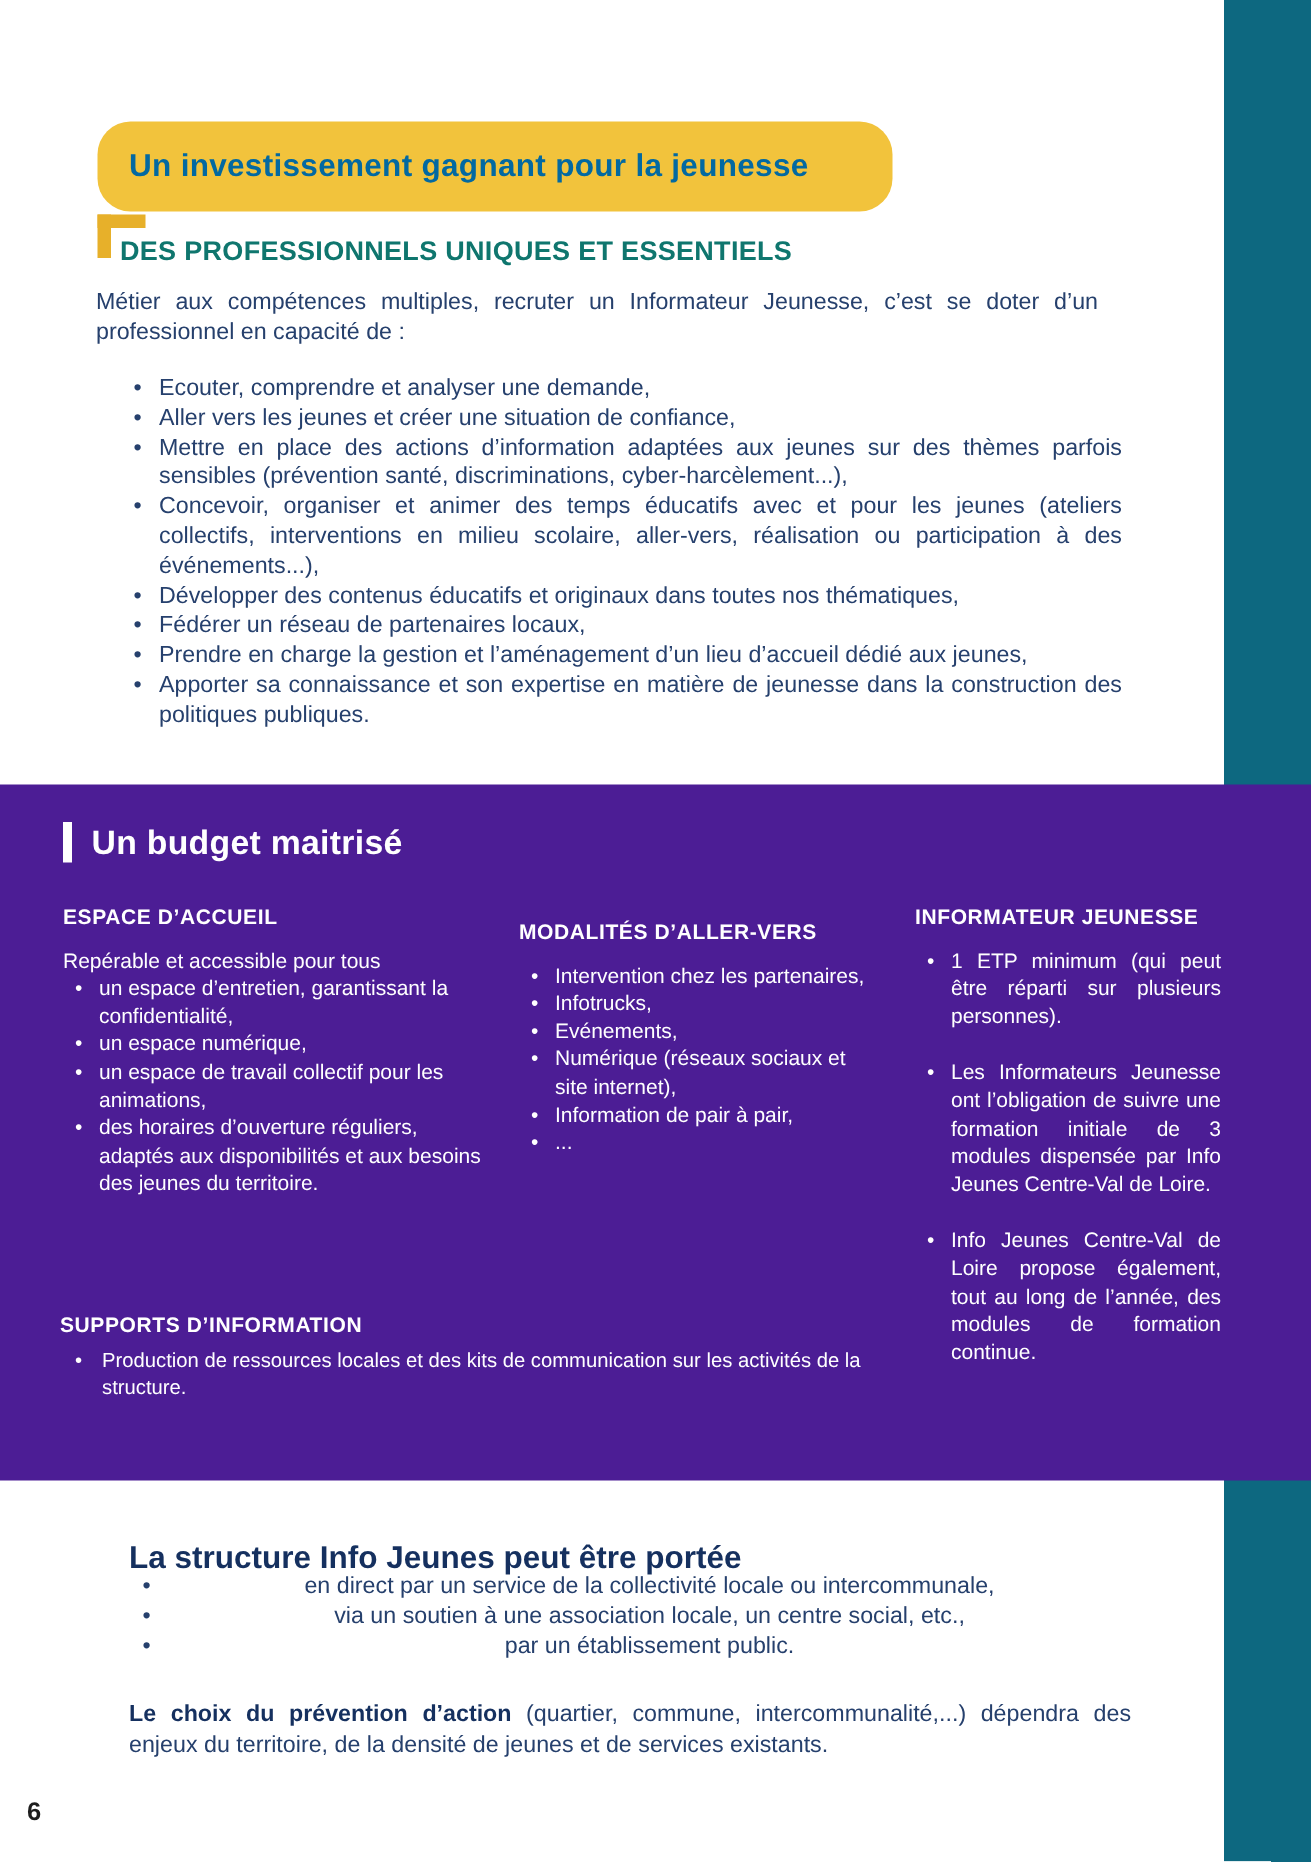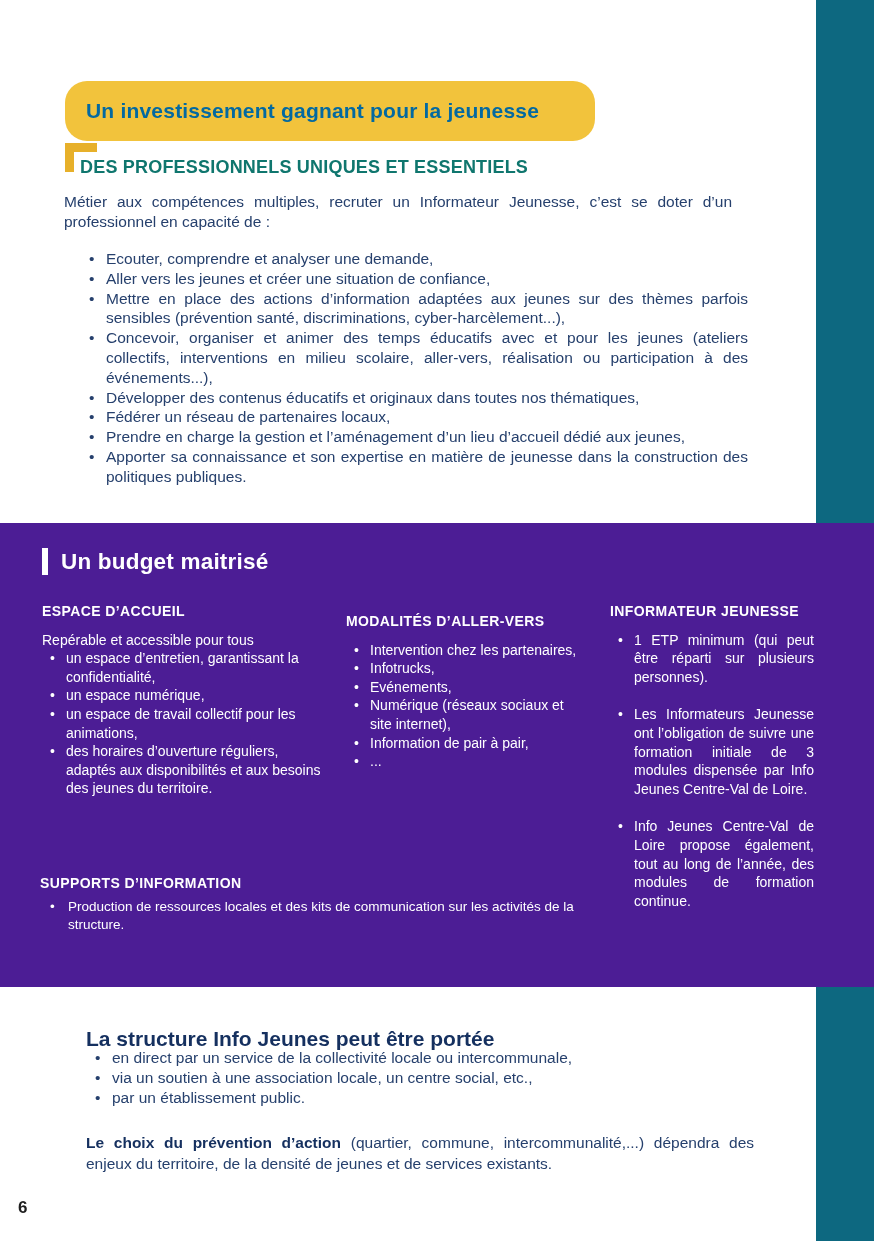--- a/index.html
+++ b/index.html
@@ -141,21 +141,21 @@
     font-weight: bold;
   }
   .structure-list {
     position: absolute;
     left: 86px; top: 1048px;
     width: 668px;
     list-style: none;
     font-size: 15.5px;
     line-height: 19.8px;
   }
-  .structure-list li { position: relative; padding-left: 26px; }
+  .structure-list li { position: relative; padding-left: 26px; text-align: center; }
   .structure-list li::before {
     content: "•";
     position: absolute;
     left: 9px; top: 0;
   }
   .perimeter-par {
     position: absolute;
     left: 86px; top: 1133px;
     width: 668px;
     font-size: 15.5px;

